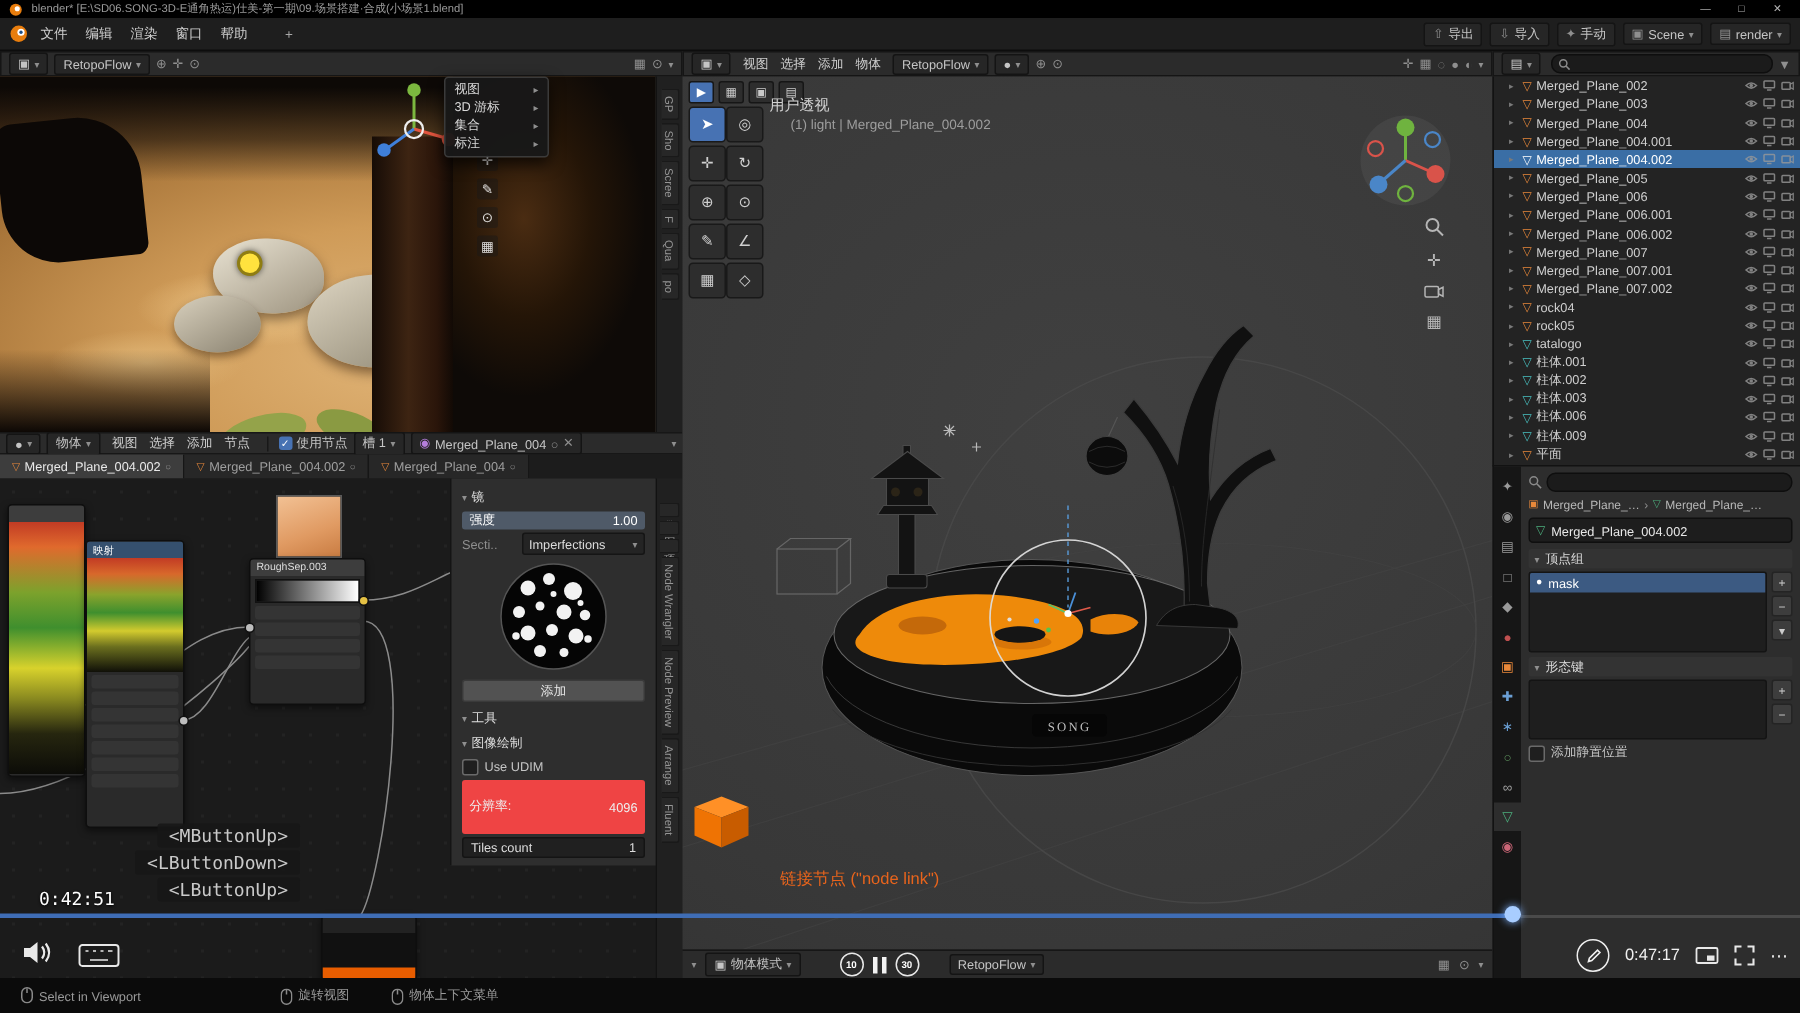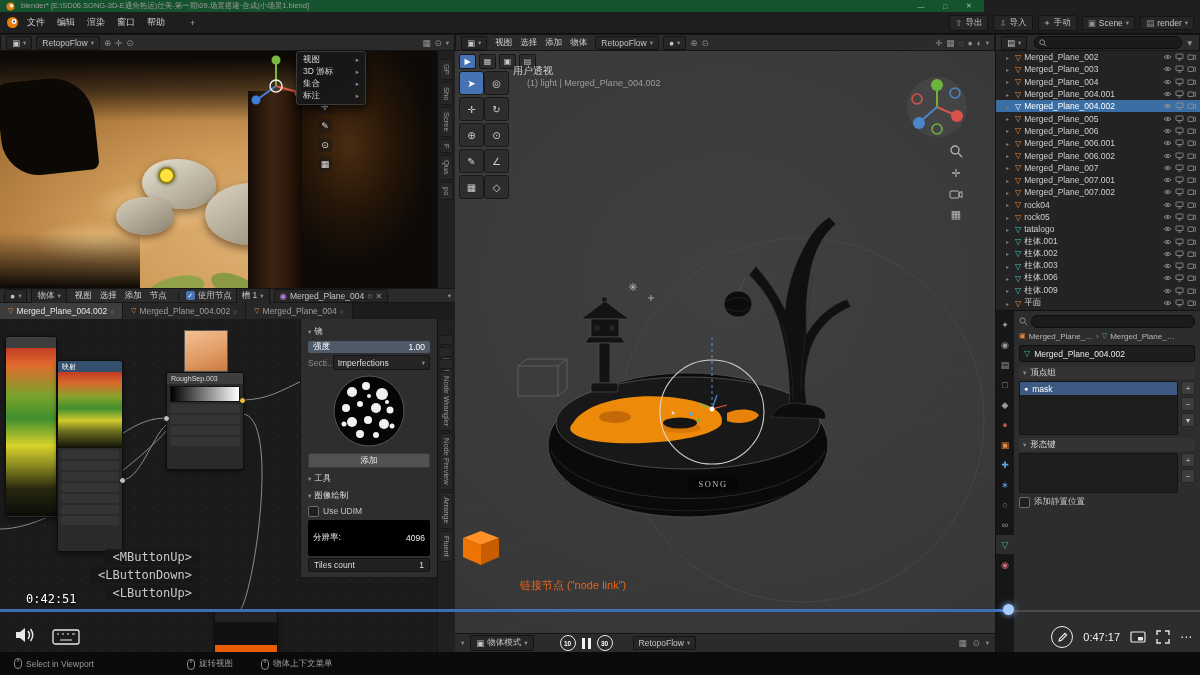--- a/index.html
+++ b/index.html
@@ -7,21 +7,21 @@
   #app{position:relative;width:1200px;height:675px;background:#1f1f1f;overflow:hidden;color:#c5c5c5;font-size:9px;}
   .abs{position:absolute;}
   .row{display:flex;align-items:center;}
   .grow{flex:1;}
   .div{width:1px;height:10px;background:#181818;margin:0 3px;}
   .chip{display:inline-flex;align-items:center;gap:3px;background:#262626;border:1px solid #141414;border-radius:2px;padding:1px 5px;white-space:nowrap;}
   .dim{color:#8f8f8f;}
   .cv{color:#8f8f8f;font-size:6.5px;}
 
   
-  #titlebar{left:0;top:0;width:984px;height:12px;background:#14532d;display:flex;align-items:center;padding:0 6px;gap:6px;font-size:7.5px;color:#9a9a9a;box-sizing:border-box;}
+  #titlebar{left:0;top:0;width:1200px;height:12px;background:#000000;display:flex;align-items:center;padding:0 6px;gap:6px;font-size:7.5px;color:#9a9a9a;box-sizing:border-box;}
   #titlebar .winbtn{width:18px;text-align:center;color:#b5b5b5;font-size:7px;}
   #menubar{left:0;top:12px;width:1200px;height:22px;background:#1e1e1e;border-bottom:1px solid #0d0d0d;display:flex;align-items:center;padding:0 6px;gap:2px;box-sizing:border-box;font-size:9px;}
   .mn{padding:2px 6px;color:#cfcfcf;}
   .ws{padding:2px 7px;color:#a8a8a8;border-radius:3px;white-space:nowrap;}
   .ws.sel{background:#545454;color:#fff;}
   #menubar-right{margin-left:auto;display:flex;align-items:center;gap:5px;font-size:8.5px;}
   #hdrband .seg{position:absolute;top:0;height:17px;background:#2b2b2b;border:1px solid #151515;box-sizing:border-box;display:flex;align-items:center;gap:4px;padding:0 5px;font-size:8.5px;}
   #hdrband{position:absolute;left:0;top:34px;width:1200px;height:17px;}
 
   
@@ -52,21 +52,21 @@
   .sock{position:absolute;width:5px;height:5px;border-radius:50%;border:1px solid #101010;background:#bdbdbd;}
   #kb-overlay{position:absolute;left:0;top:549px;width:200px;display:flex;flex-direction:column;align-items:flex-end;gap:2px;z-index:55;}
   .kb{background:rgba(22,22,22,.85);color:#c9c9c9;font-family:"DejaVu Sans Mono",monospace;font-size:12px;padding:1px 8px;border-radius:2px;}
 
   
   #npanel{left:300px;top:319px;width:137px;height:258px;background:#2e2e2e;border-left:1px solid #141414;box-sizing:border-box;padding:4px 7px;display:flex;flex-direction:column;z-index:6;font-size:8.5px;}
   .np-h{display:flex;align-items:center;gap:3px;color:#ddd;margin:3px 0 2px 0;}
   .np-slider{height:13px;background:#4f5a68;border-radius:2px;display:flex;align-items:center;padding:0 5px;color:#fff;margin:1px 0;}
   .np-drop{height:13px;background:#242424;border:1px solid #151515;border-radius:2px;display:flex;align-items:center;gap:3px;padding:0 4px;color:#ddd;flex:1;}
   .np-btn{height:14px;background:#525252;border:1px solid #3a3a3a;border-radius:2px;display:flex;align-items:center;justify-content:center;color:#e8e8e8;margin:2px 0;}
-  .np-field{height:13px;background:#000000;border-radius:2px;display:flex;align-items:center;padding:12px 5px;color:#eee;margin:1px 0;}
+  .np-field{height:13px;background:#ef4444;border-radius:2px;display:flex;align-items:center;padding:12px 5px;color:#eee;margin:1px 0;}
   .np-val{height:13px;background:#202020;border:1px solid #141414;border-radius:2px;display:flex;align-items:center;padding:0 5px;color:#ddd;margin:1px 0;}
   .cbx{width:9px;height:9px;background:#1f1f1f;border:1px solid #6a6a6a;border-radius:2px;display:inline-block;}
   #node-vtabs{left:437px;top:319px;width:18px;height:333px;background:#202020;border-left:1px solid #121212;display:flex;flex-direction:column;align-items:center;padding-top:16px;box-sizing:border-box;gap:2px;}
 
   
   #viewport{left:455px;top:51px;width:540px;height:582px;background:radial-gradient(120% 100% at 50% 40%,#404040 0%,#383838 60%,#303030 100%);overflow:hidden;}
   #vp-minihdr{position:absolute;left:4px;top:3px;display:flex;gap:3px;}
   .vchip{width:15px;height:13px;background:#2b2b2bd9;border:1px solid #161616;border-radius:2px;display:flex;align-items:center;justify-content:center;color:#c9c9c9;font-size:8px;}
   .vchip.blue{background:#4772b3;color:#fff;}
   #vp-toolbar{position:absolute;left:4px;top:20px;display:grid;grid-template-columns:23px 23px;gap:2px;}
@@ -410,21 +410,21 @@
   <div id="npanel" class="abs">
     <div class="np-h">
         <span class="cv">▾</span>
         <span>镜</span>
       </div>
     <div class="np-slider">
         <span>强度</span>
         <span class="grow"></span>
         <span>1.00</span>
       </div>
-    <div class="row" style="gap:1px;margin:1px 0">
+    <div class="row" style="gap:16px;margin:1px 0">
       <span class="dim">Secti..</span>
       <span class="np-drop">
           <span>Imperfections</span>
           <span class="grow"></span>
           <span class="cv">▾</span>
         </span>
     </div>
     <div style="display:flex;justify-content:center;margin:3px 0">
       <svg width="74" height="74" viewBox="0 0 74 74">
         <defs>

